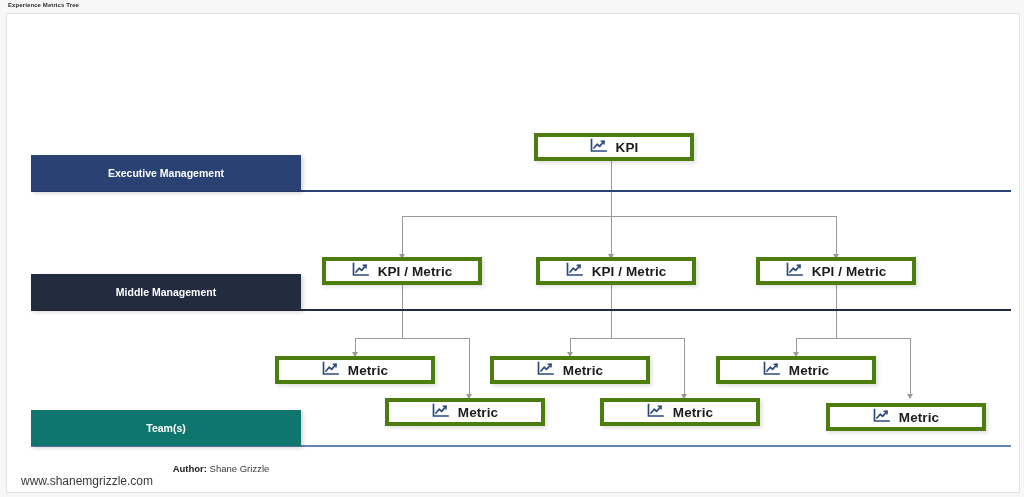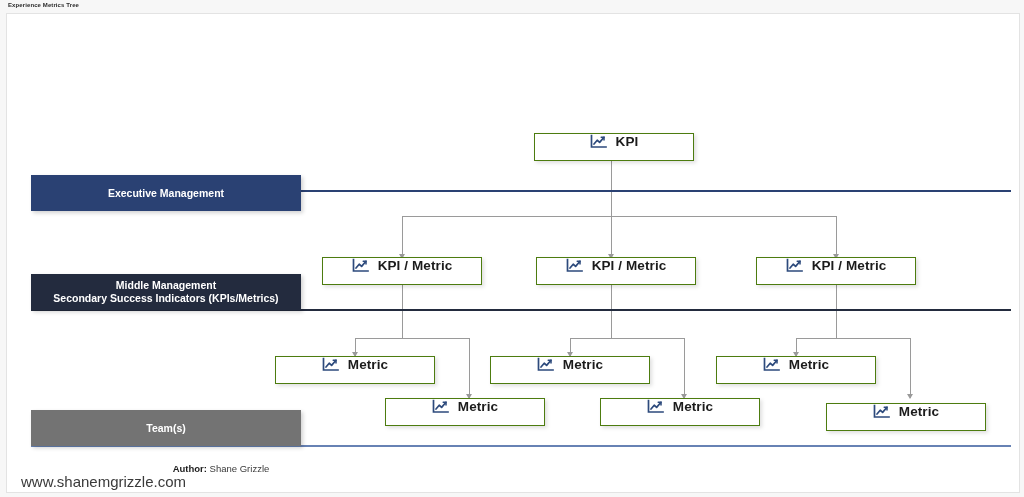--- a/index.html
+++ b/index.html
@@ -63,23 +63,23 @@
   .band .l1{font-size:10.5px;font-weight:bold;line-height:13px;white-space:nowrap;}
   .band .l2{font-size:10.5px;font-weight:bold;line-height:13px;white-space:nowrap;}
   .rule{
     position:absolute;
     height:2px;
   }
   
   .node{
     position:absolute;
     background:#ffffff;
-    border:1px solid #4d7c0f;
+    border:4px solid #4d7c0f;
     box-shadow:2px 2px 4px rgba(0,0,0,.13);
-    display:flex;align-items:flex-start;justify-content:center;
+    display:flex;align-items:center;justify-content:center;
     gap:9px;
     box-sizing:border-box;
   }
   .node .lbl{
     font-size:13.5px;font-weight:bold;color:#1c1c1c;
     white-space:nowrap;letter-spacing:.1px;
   }
   .ico{display:block;flex:0 0 auto;}
   
   .ln{position:absolute;background:#9a9a9a;}
@@ -92,21 +92,21 @@
     border-right:3.5px solid transparent;
     border-top:5px solid #9a9a9a;
   }
   
   .footer{
     position:absolute;left:14px;top:448px;
     width:400px;
   }
   .footer .f1{font-size:9.5px;color:#3a3a3a;line-height:13px;white-space:nowrap;text-align:center;}
   .footer .f1 b{color:#1c1c1c;}
-  .footer .f2{font-size:15px;color:#3a3a3a;line-height:13px;white-space:nowrap;}
+  .footer .f2{font-size:12px;color:#3a3a3a;line-height:13px;white-space:nowrap;}
 </style>
 </head>
 <body>
 
 <div class="app">
 
   <div class="titlebar">
     <div class="tt">Experience Metrics Tree</div>
   </div>
 
@@ -141,32 +141,31 @@
       <div class="arrow" style="left:673.5px;top:302px;"></div>
 
       <div class="ln lnv" style="left:829px;top:193px;height:53px;"></div>
       <div class="ln lnh" style="left:789px;top:246px;width:114px;"></div>
       <div class="ln lnv" style="left:789px;top:246px;height:18px;"></div>
       <div class="arrow" style="left:785.5px;top:260px;"></div>
       <div class="ln lnv" style="left:903px;top:246px;height:60px;"></div>
       <div class="arrow" style="left:899.5px;top:302px;"></div>
 
       <div class="rule" style="left:24px;top:98px;width:980px;background:#2a4173;"></div>
-      <div class="band" style="left:24px;top:63px;background:#2a4173;margin-top:20px;">
+      <div class="band" style="left:24px;top:63px;background:#2a4173;">
         <div class="l1">Executive Management</div>
       </div>
 
       <div class="rule" style="left:24px;top:217px;width:980px;background:#232b3e;"></div>
       <div class="band" style="left:24px;top:182px;background:#232b3e;">
         <div class="l1">Middle Management</div>
-        <div class="l2">Secondary Success Indicators (KPIs/Metrics)</div>
       </div>
 
       <div class="rule" style="left:24px;top:353px;width:980px;background:#6782b4;"></div>
-      <div class="band" style="left:24px;top:318px;background:#737373;">
+      <div class="band" style="left:24px;top:318px;background:#0f766e;">
         <div class="l1">Team(s)</div>
       </div>
 
       <div class="node" style="left:527px;top:41px;width:160px;height:28px;">
         <span class="ico">
           <svg width="17" height="15" viewBox="0 0 17 15">
             <path d="M1.5 1.5 V13 H16" stroke="#2d4a7c" stroke-width="1.7" fill="none" stroke-linecap="square"></path>
             <path d="M4 10 L7.2 6.2 L9.6 8.4 L14 3.2" stroke="#2d4a7c" stroke-width="1.7" fill="none" stroke-linejoin="round" stroke-linecap="round"></path>
             <path d="M11.2 3.2 H14 V6" stroke="#2d4a7c" stroke-width="1.5" fill="none" stroke-linecap="round" stroke-linejoin="round"></path>
           </svg>

